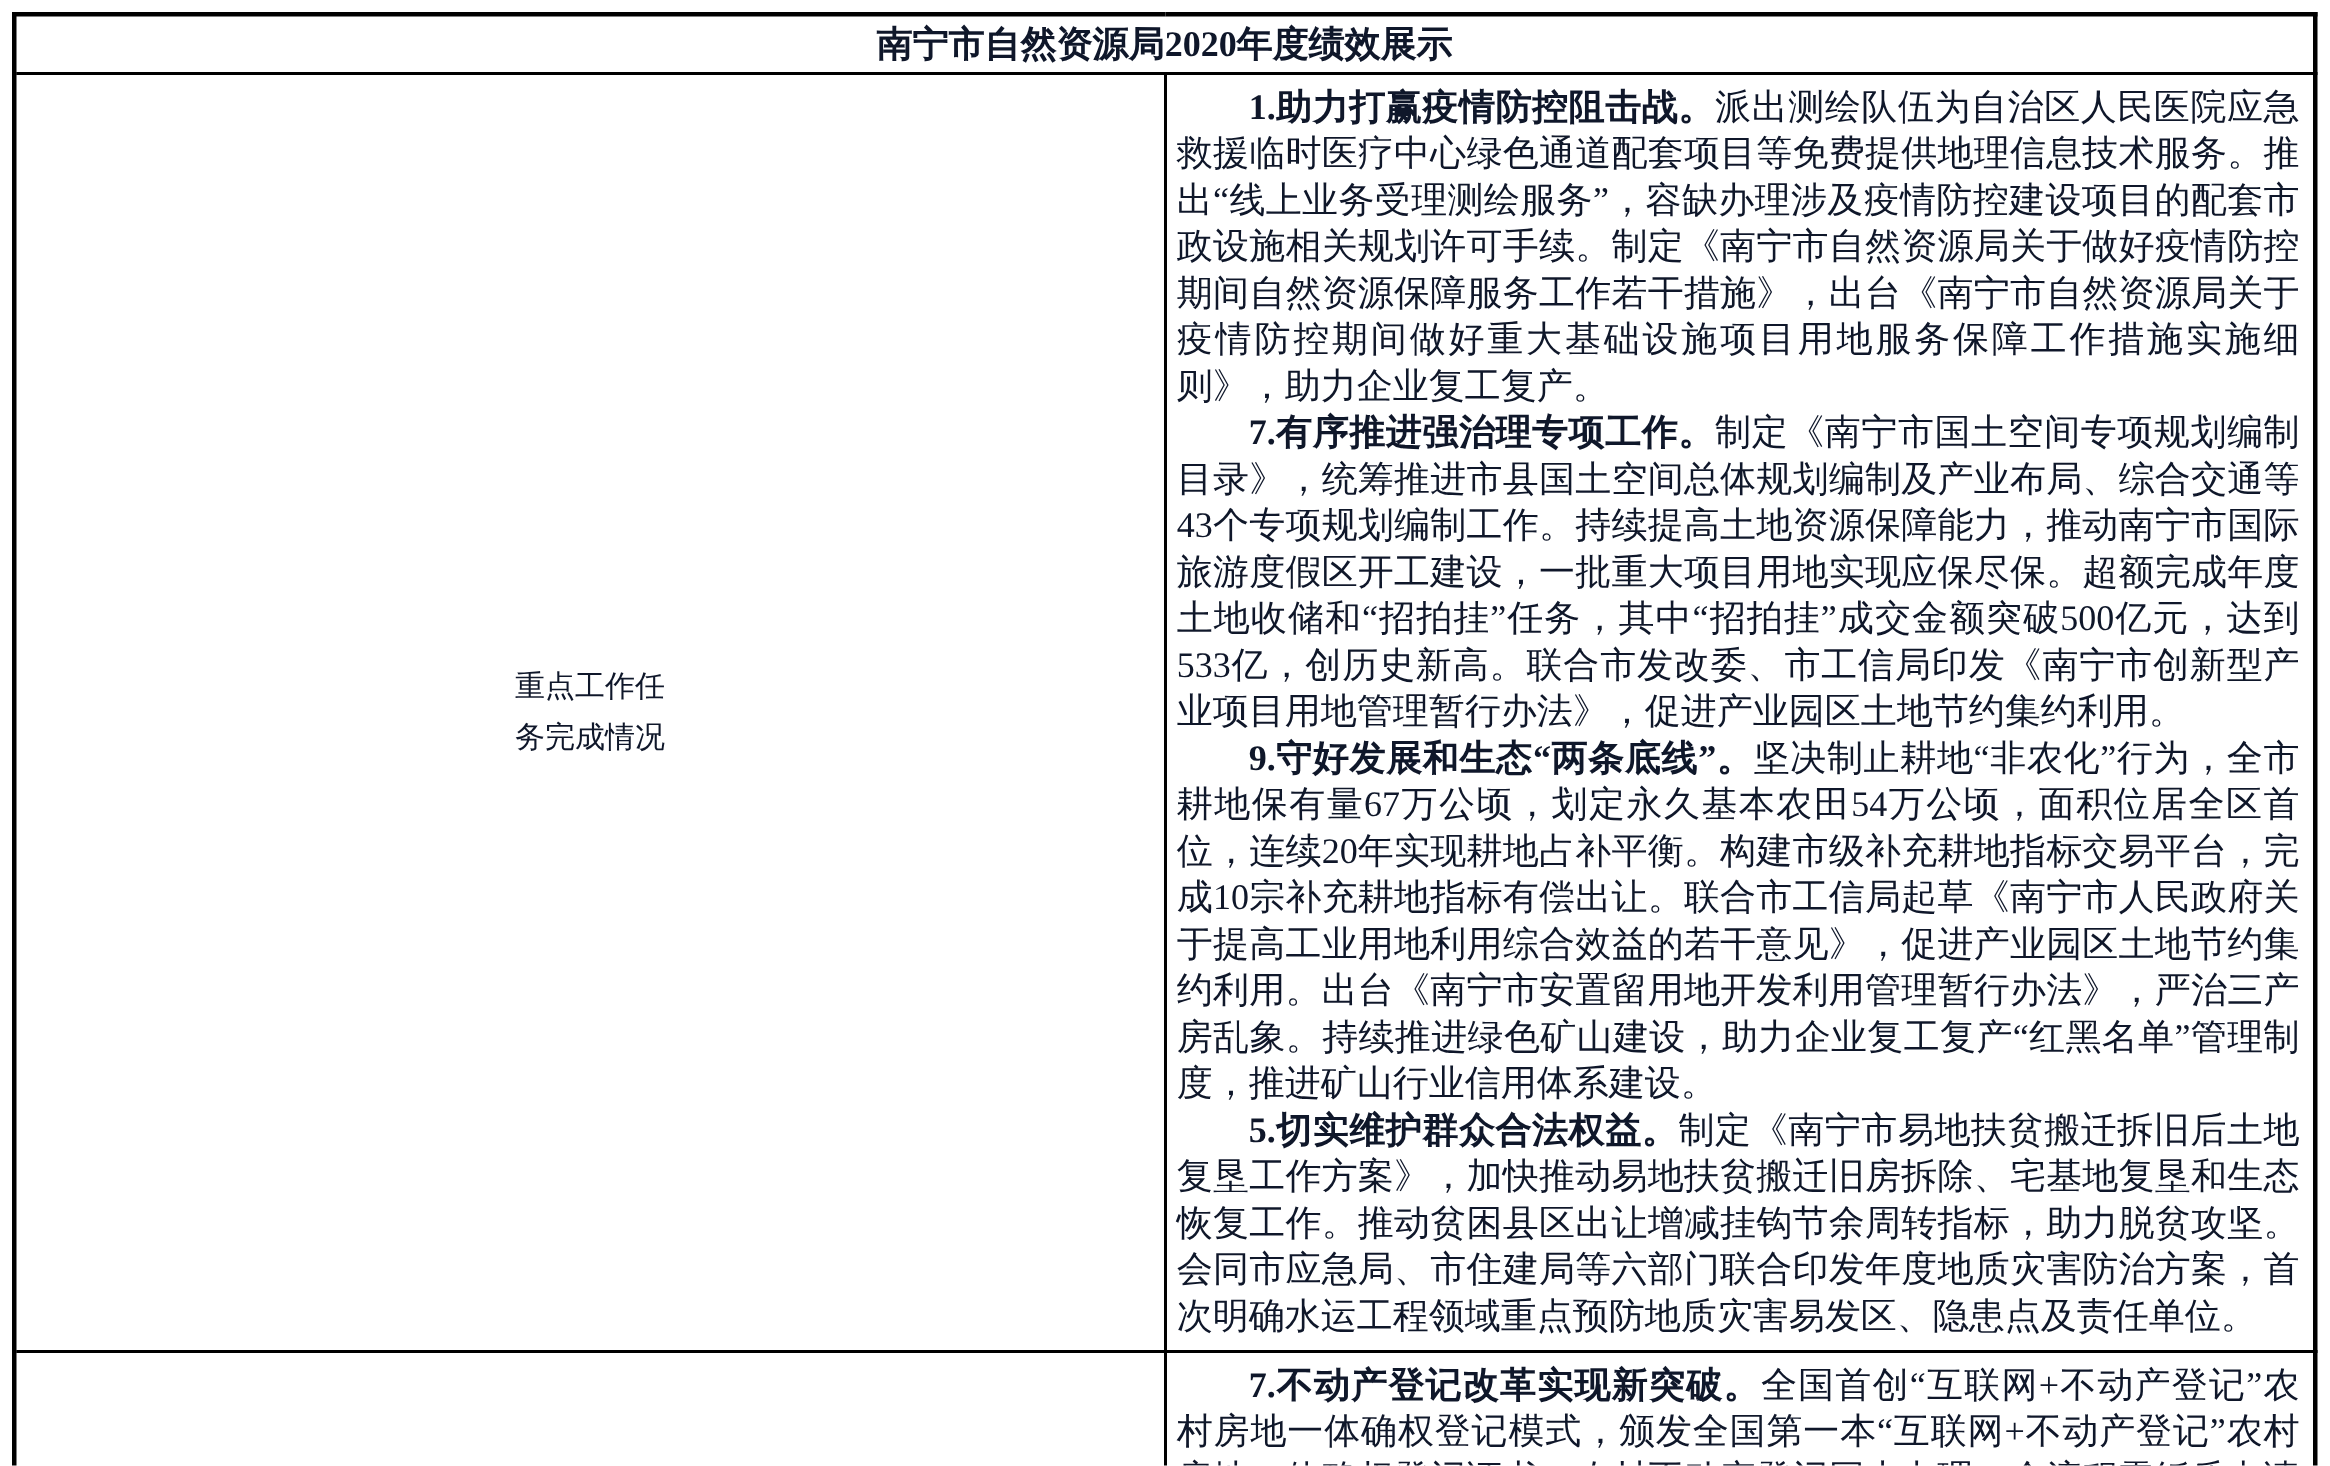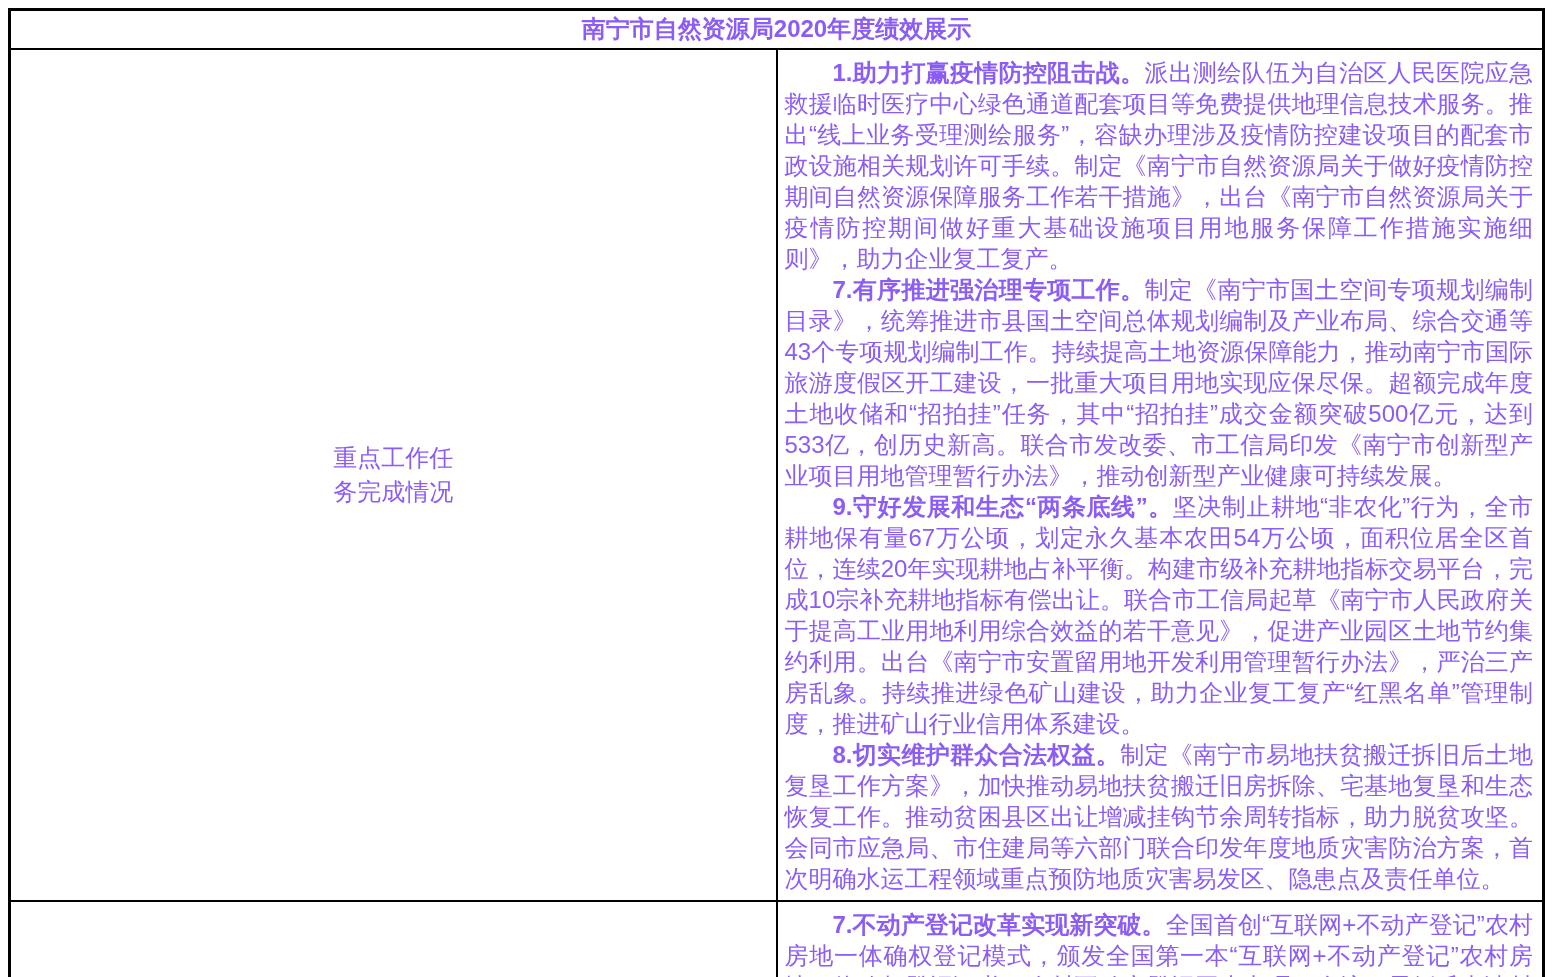--- a/index.html
+++ b/index.html
@@ -1,32 +1,32 @@
 <!DOCTYPE html>
 <html lang="zh"><head>
 <meta charset="utf-8">
 <style>
   html,body{margin:0;padding:0;background:#ffffff;}
   .page{
     width:1553px;height:977px;box-sizing:border-box;padding:8px;
-    background:#ffffff;color:#8b5cf6;
-    font-family:Liberation Sans, sans-serif;
+    background:#ffffff;color:#0f172a;
+    font-family:Liberation Serif, serif;
   }
   table.perf{
     width:100%;height:961px;border-collapse:collapse;table-layout:fixed;
     border:3px solid #000;background:#ffffff;
   }
   td{border:2px solid #000;box-sizing:border-box;vertical-align:top;}
   td.title-cell{
     height:39px;text-align:center;vertical-align:middle;
     font-weight:bold;font-size:24px;padding:2px 4px;
   }
   td.hdr-cell{
     width:146px;text-align:center;vertical-align:middle;
-    font-size:24px;line-height:34px;padding:4px 2px;
+    font-size:20px;line-height:34px;padding:4px 2px;
   }
   td.content-cell{
     font-size:24px;line-height:31px;text-align:justify;
     padding:7px 9px 6px 7px;
   }
   td.content-cell p{margin:0;text-indent:2em;}
   .lead{font-weight:bold;}
   tr.row-tasks td{height:511px;}
   tr.row-innov td{height:287px;}
 </style>
@@ -40,23 +40,23 @@
       <td class="title-cell" colspan="2">南宁市自然资源局2020年度绩效展示</td>
     </tr>
 
     <tr class="row-tasks">
       <td class="hdr-cell">
         <div>重点工作任</div>
         <div>务完成情况</div>
       </td>
       <td class="content-cell">
         <p><span class="lead">1.助力打赢疫情防控阻击战。</span><span>派出测绘队伍为自治区人民医院应急救援临时医疗中心绿色通道配套项目等免费提供地理信息技术服务。推出“线上业务受理测绘服务”，容缺办理涉及疫情防控建设项目的配套市政设施相关规划许可手续。制定《南宁市自然资源局关于做好疫情防控期间自然资源保障服务工作若干措施》，出台《南宁市自然资源局关于疫情防控期间做好重大基础设施项目用地服务保障工作措施实施细则》，助力企业复工复产。</span></p>
-        <p><span class="lead">7.有序推进强治理专项工作。</span><span>制定《南宁市国土空间专项规划编制目录》，统筹推进市县国土空间总体规划编制及产业布局、综合交通等43个专项规划编制工作。持续提高土地资源保障能力，推动南宁市国际旅游度假区开工建设，一批重大项目用地实现应保尽保。超额完成年度土地收储和“招拍挂”任务，其中“招拍挂”成交金额突破500亿元，达到533亿，创历史新高。联合市发改委、市工信局印发《南宁市创新型产业项目用地管理暂行办法》，推动创新型产业健康可持续发展。</span></p>
+        <p><span class="lead">7.有序推进强治理专项工作。</span><span>制定《南宁市国土空间专项规划编制目录》，统筹推进市县国土空间总体规划编制及产业布局、综合交通等43个专项规划编制工作。持续提高土地资源保障能力，推动南宁市国际旅游度假区开工建设，一批重大项目用地实现应保尽保。超额完成年度土地收储和“招拍挂”任务，其中“招拍挂”成交金额突破500亿元，达到533亿，创历史新高。联合市发改委、市工信局印发《南宁市创新型产业项目用地管理暂行办法》，促进产业园区土地节约集约利用。</span></p>
         <p><span class="lead">9.守好发展和生态“两条底线”。</span><span>坚决制止耕地“非农化”行为，全市耕地保有量67万公顷，划定永久基本农田54万公顷，面积位居全区首位，连续20年实现耕地占补平衡。构建市级补充耕地指标交易平台，完成10宗补充耕地指标有偿出让。联合市工信局起草《南宁市人民政府关于提高工业用地利用综合效益的若干意见》，促进产业园区土地节约集约利用。出台《南宁市安置留用地开发利用管理暂行办法》，严治三产房乱象。持续推进绿色矿山建设，助力企业复工复产“红黑名单”管理制度，推进矿山行业信用体系建设。</span></p>
-        <p><span class="lead">8.切实维护群众合法权益。</span><span>制定《南宁市易地扶贫搬迁拆旧后土地复垦工作方案》，加快推动易地扶贫搬迁旧房拆除、宅基地复垦和生态恢复工作。推动贫困县区出让增减挂钩节余周转指标，助力脱贫攻坚。会同市应急局、市住建局等六部门联合印发年度地质灾害防治方案，首次明确水运工程领域重点预防地质灾害易发区、隐患点及责任单位。</span></p>
+        <p><span class="lead">5.切实维护群众合法权益。</span><span>制定《南宁市易地扶贫搬迁拆旧后土地复垦工作方案》，加快推动易地扶贫搬迁旧房拆除、宅基地复垦和生态恢复工作。推动贫困县区出让增减挂钩节余周转指标，助力脱贫攻坚。会同市应急局、市住建局等六部门联合印发年度地质灾害防治方案，首次明确水运工程领域重点预防地质灾害易发区、隐患点及责任单位。</span></p>
       </td>
     </tr>
 
     <tr class="row-innov">
       <td class="hdr-cell">
         
         
       </td>
       <td class="content-cell">
         <p><span class="lead">7.不动产登记改革实现新突破。</span><span>全国首创“互联网+不动产登记”农村房地一体确权登记模式，颁发全国第一本“互联网+不动产登记”农村房地一体确权登记证书，农村不动产登记网上办理、全流程零纸质申请材料。不动产登记与存量房（二手房）买卖合同网签备案合并办理。水、电、气、网络、电视等公共服务事项与不动产登记实现跨部门联动办理、一次办结。</span></p>

